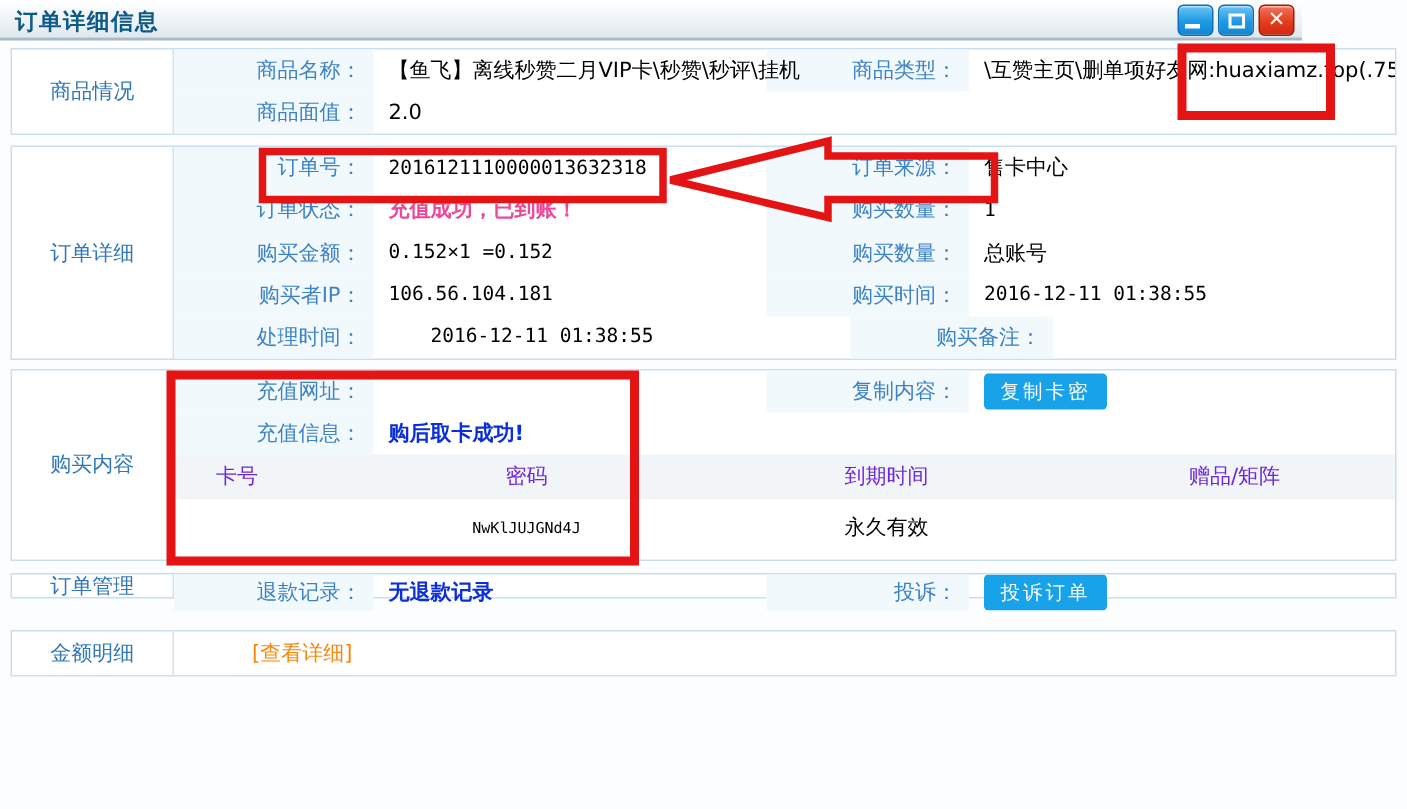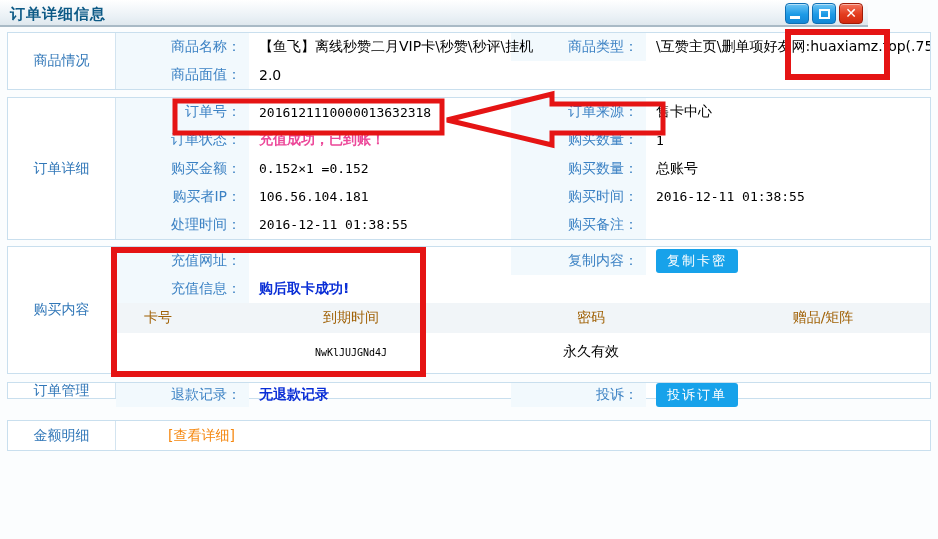--- a/index.html
+++ b/index.html
@@ -55,21 +55,21 @@
   .btn {
     background:#17a2ea; color:#fff; border:none; border-radius:3px;
     font-size:13px; padding:3px 4px; width:82px; text-align:center;
     cursor:pointer; font-family:inherit; letter-spacing:2px;
   }
 
   
   .cardtable-head, .cardtable-row {
     display:grid; grid-template-columns:120px 230px 250px 1fr; align-items:center;
   }
-  .cardtable-head { background:#f1f5f8; color:#a16207; font-size:14px; }
+  .cardtable-head { background:#f1f5f8; color:#6d28d9; font-size:14px; }
   .cardtable-head div, .cardtable-row div { text-align:center; }
   .cardtable-head div:first-child, .cardtable-row div:first-child { text-align:left; padding-left:28px; }
   .cardtable-row { font-size:14px; color:#000; background:#fff; }
 
   .orange-link { color:#f5870f; font-size:14px; cursor:pointer; text-decoration:none; }
 
   
   .annot { position:absolute; top:0; left:0; width:938px; height:539px; pointer-events:none; z-index:20; }
 </style>
 </head>
@@ -128,21 +128,21 @@
       <div class="val mono">0.152×1 =0.152</div>
       <div class="lbl">购买数量：</div>
       <div class="val">总账号</div>
     </div>
     <div class="row" style="flex:1;">
       <div class="lbl">购买者IP：</div>
       <div class="val mono">106.56.104.181</div>
       <div class="lbl">购买时间：</div>
       <div class="val mono">2016-12-11 01:38:55</div>
     </div>
-    <div class="row" style="flex:1;">
+    <div class="row" style="flex:1;gap:28px;">
       <div class="lbl">处理时间：</div>
       <div class="val mono">2016-12-11 01:38:55</div>
       <div class="lbl">购买备注：</div>
       <div class="val"></div>
     </div>
   </div>
 </div>
 
 <div class="section" style="top:246px; height:128px;">
   <div class="sec-label">购买内容</div>
@@ -154,22 +154,22 @@
       <div class="val">
         <button class="btn">复制卡密</button>
       </div>
     </div>
     <div class="row" style="height:28px;">
       <div class="lbl">充值信息：</div>
       <div class="val bluebold span3">购后取卡成功!</div>
     </div>
     <div class="cardtable-head" style="height:30px;">
       <div>卡号</div>
+      <div>密码</div>
       <div>到期时间</div>
-      <div>密码</div>
       <div>赠品/矩阵</div>
     </div>
     <div class="cardtable-row" style="height:38px;">
       <div></div>
       <div class="mono" style="font-size:10px;">NwKlJUJGNd4J</div>
       <div>永久有效</div>
       <div></div>
     </div>
   </div>
 </div>

